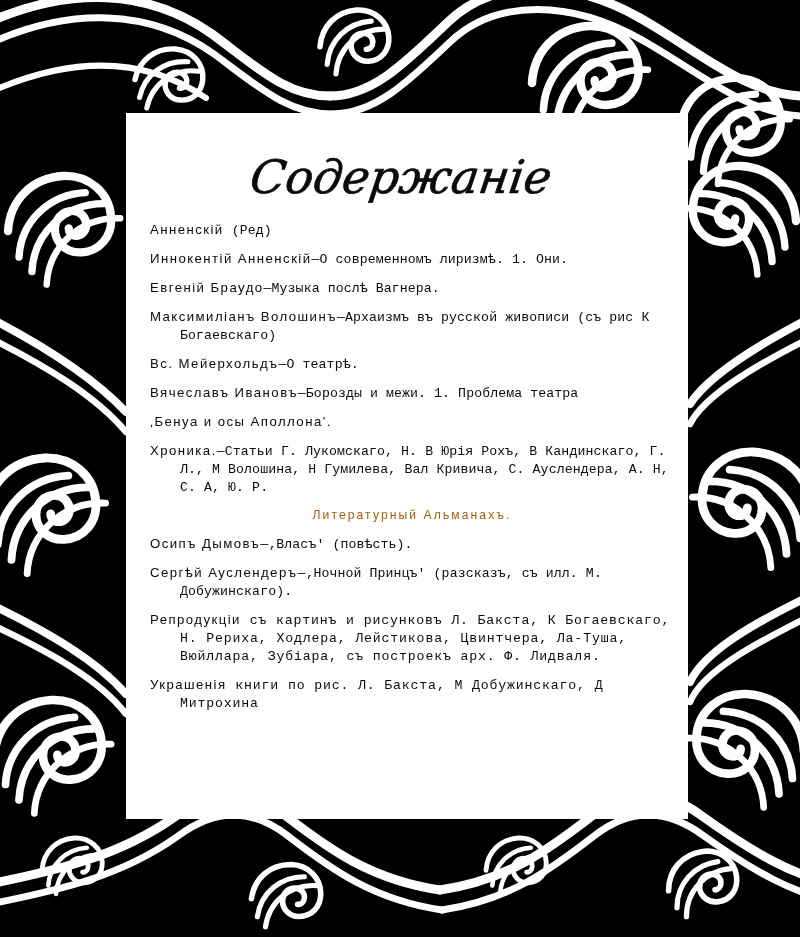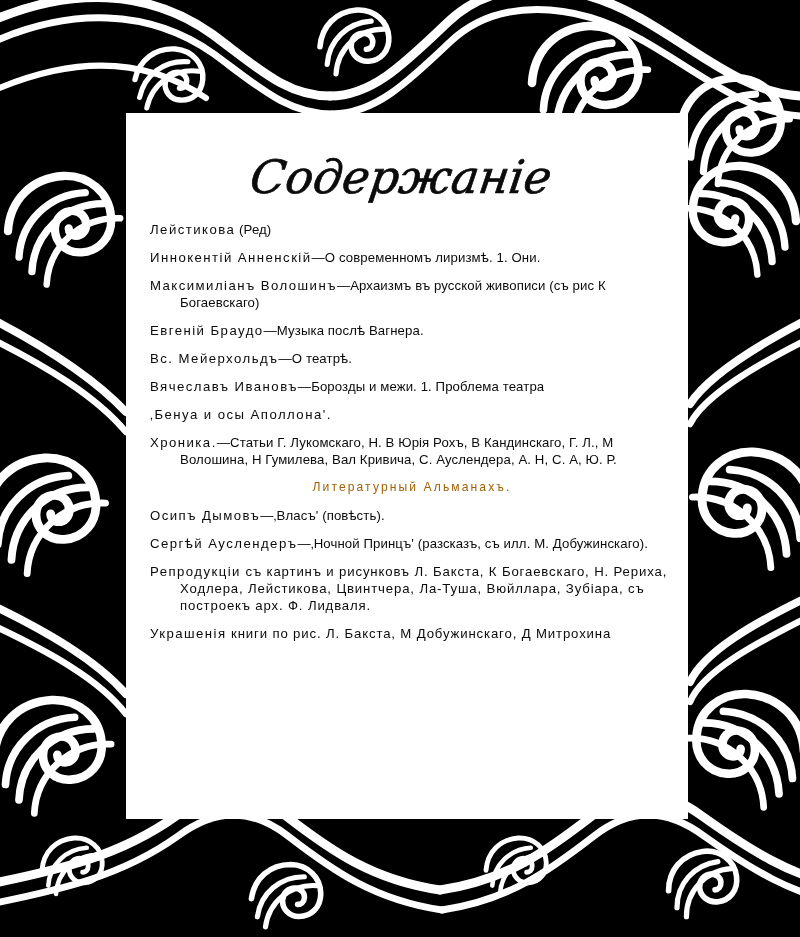--- a/index.html
+++ b/index.html
@@ -54,20 +54,21 @@
     color: #0b0b0b;
     text-indent: 0;
     padding-left: 30px;
     text-indent: -30px;
   }
   .entry .lead {
     letter-spacing: 1.45px;
   }
   .entry .plain {
     letter-spacing: 0.1px;
+    font-family: Liberation Mono, monospace;
   }
   .section-head {
     margin: 0 0 11px 0;
     padding: 0;
     text-align: center;
     font-size: 12.1px;
     line-height: 17px;
     letter-spacing: 2.1px;
     color: #a16207;
   }
@@ -187,34 +188,34 @@
 
     <div id="title">
       <svg width="330" height="80" viewBox="0 0 330 80">
         <text x="165" y="58" text-anchor="middle" font-family="DejaVu Serif, serif" font-size="46" font-style="italic" fill="#0b0b0b" stroke="#0b0b0b" stroke-width="0.7" transform="skewX(-8)">Содержаніе</text>
       </svg>
     </div>
 
     <ul id="toc">
 
       <li class="entry">
-        <span class="lead">Лейстикова</span><span class="plain"> (Ред)</span>
+        <span class="lead">Анненскій</span><span class="plain"> (Ред)</span>
       </li>
 
 
       <li class="entry">
         <span class="lead">Иннокентій Анненскій</span><span class="plain">—О современномъ лиризмѣ. 1. Они.</span>
       </li>
 
       <li class="entry">
+        <span class="lead">Евгеній Браудо</span><span class="plain">—Музыка послѣ Вагнера.</span>
+      </li>
+
+      <li class="entry">
         <span class="lead">Максимиліанъ Волошинъ</span><span class="plain">—Архаизмъ въ русской живописи (съ рис К Богаевскаго)</span>
-      </li>
-
-      <li class="entry">
-        <span class="lead">Евгеній Браудо</span><span class="plain">—Музыка послѣ Вагнера.</span>
       </li>
 
       <li class="entry">
         <span class="lead">Вс. Мейерхольдъ</span><span class="plain">—О театрѣ.</span>
       </li>
 
       <li class="entry">
         <span class="lead">Вячеславъ Ивановъ</span><span class="plain">—Борозды и межи. 1. Проблема театра</span>
       </li>
 

